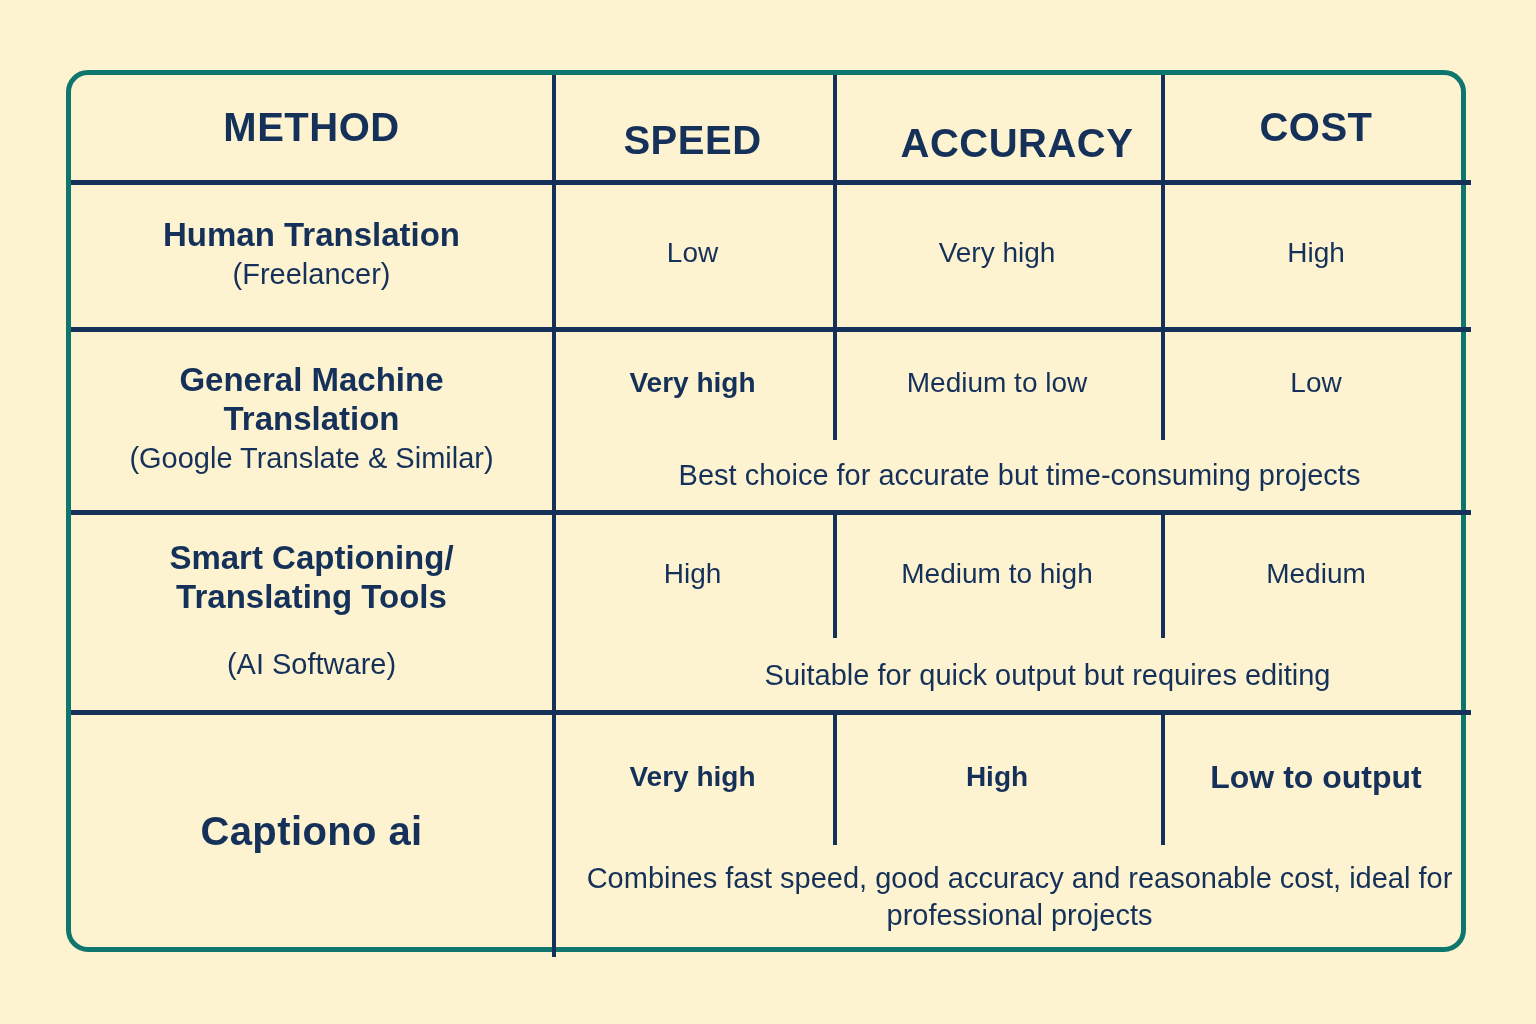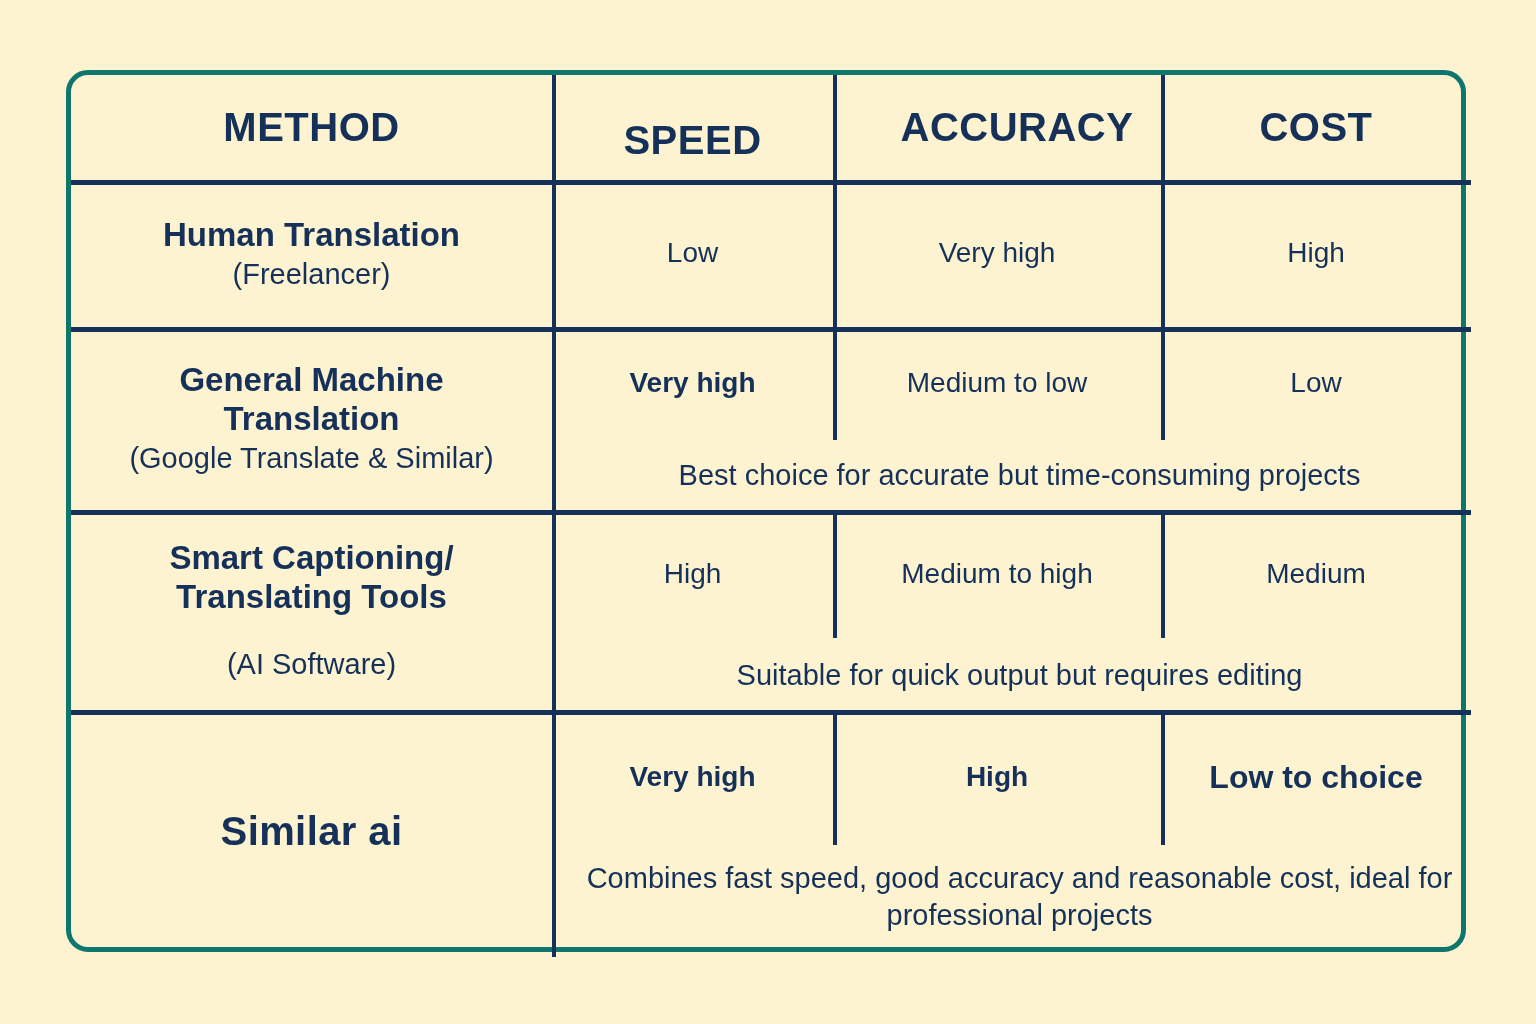--- a/index.html
+++ b/index.html
@@ -144,21 +144,21 @@
 
     <div class="vline-seg" style="left:762px; top:635px; height:135px;"></div>
     <div class="vline-seg" style="left:1090px; top:635px; height:135px;"></div>
 
     <div class="cell" style="left:0; top:0; width:481px; height:105px;">
       <span class="hdr">METHOD</span>
     </div>
     <div class="cell" style="left:481px; top:0; width:281px; height:105px;margin-top:13px;">
       <span class="hdr">SPEED</span>
     </div>
-    <div class="cell" style="left:762px; top:0; width:348px; height:105px;padding-left:28px;">
+    <div class="cell" style="left:762px; top:16px; width:348px; height:105px;padding-left:28px;">
       <span class="hdr">ACCURACY</span>
     </div>
     <div class="cell" style="left:1090px; top:0; width:310px; height:105px;">
       <span class="hdr">COST</span>
     </div>
 
     <div class="cell" style="left:0; top:105px; width:481px; height:147px;">
       <span class="method-main">Human Translation</span>
       <span class="method-sub">(Freelancer)</span>
     </div>
@@ -193,30 +193,30 @@
     </div>
     <div class="cell" style="left:481px; top:435px; width:281px; height:128px;">
       <span class="val">High</span>
     </div>
     <div class="cell" style="left:762px; top:435px; width:328px; height:128px;">
       <span class="val">Medium to high</span>
     </div>
     <div class="cell" style="left:1090px; top:435px; width:310px; height:128px;">
       <span class="val">Medium</span>
     </div>
-    <div class="note" style="left:481px; width:919px; top:582px;">Suitable for quick output but requires editing</div>
+    <div class="note" style="left:509px; width:919px; top:582px;">Suitable for quick output but requires editing</div>
 
     <div class="cell" style="left:0; top:635px; width:481px; height:242px;">
-      <span class="brand">Similar ai</span>
+      <span class="brand">Captiono ai</span>
     </div>
     <div class="cell" style="left:481px; top:635px; width:281px; height:135px;">
       <span class="val strong">Very high</span>
     </div>
     <div class="cell" style="left:762px; top:635px; width:328px; height:135px;">
       <span class="val strong">High</span>
     </div>
     <div class="cell" style="left:1090px; top:635px; width:310px; height:135px;">
-      <span class="val strong" style="font-size:32px;">Low to choice</span>
+      <span class="val strong" style="font-size:32px;">Low to output</span>
     </div>
     <div class="note" style="left:481px; width:919px; top:785px;">Combines fast speed, good accuracy and reasonable cost, ideal for professional projects</div>
 
   </div>
 </div>
 
 </body></html>

